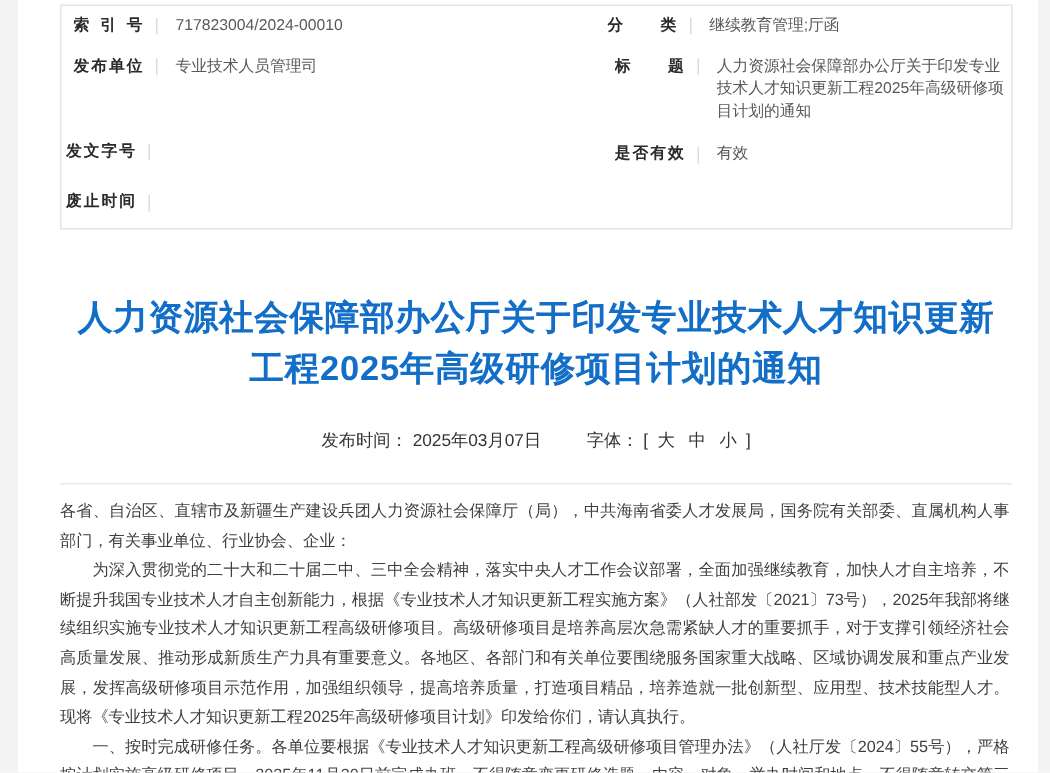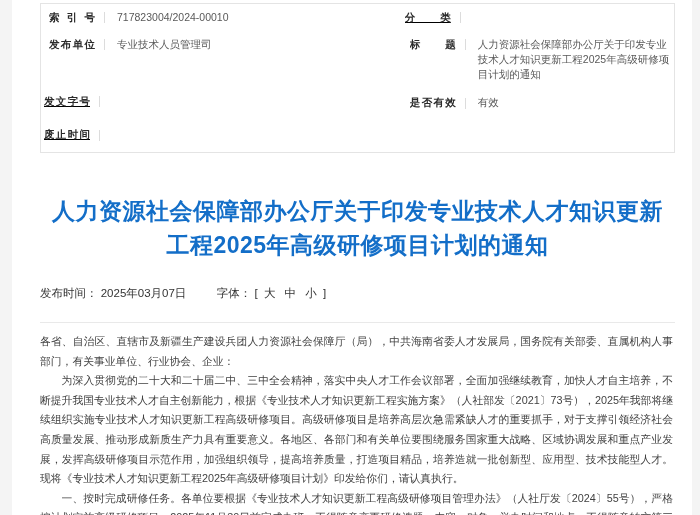--- a/index.html
+++ b/index.html
@@ -21,21 +21,21 @@
   .meta-table {
     width: 635px;
     border: 1px solid #e4e4e4;
     display: grid;
     grid-template-columns: 57% 43%;
     font-size: 10.5px;
     box-sizing: border-box;
     background: #fff;
   }
   .meta-cell { display: flex; align-items: flex-start; padding: 6px 4px 6px 8px; }
-  .meta-cell.right-col { padding-left: 3px; text-decoration: underline; }
+  .meta-cell.right-col { padding-left: 3px; }
   .meta-cell.last-row { padding-bottom: 10px; padding-top: 7px; align-items: center; }
   .m-label {
     width: 46px; flex: 0 0 46px;
     font-weight: bold; color: #2b2b2b;
     line-height: 15px;
     text-align: justify; text-align-last: justify;
     white-space: nowrap; overflow: hidden;
   }
   .m-sep {
     width: 1px; flex: 0 0 1px; height: 11px;
@@ -48,20 +48,21 @@
     margin: 41px auto 0 auto;
     width: 625px;
     text-align: center;
     font-size: 23px;
     line-height: 34px;
     font-weight: bold;
     letter-spacing: 0.5px;
   }
   .pub-line {
     margin-top: 24px;
+    text-align: center;
     font-size: 11.5px;
     color: #333333;
   }
   .pub-line .gap { display: inline-block; width: 24px; }
   .font-size-btn { color: #333333; margin: 0 3px; cursor: pointer; }
   .bracket { color: #333333; }
   .divider {
     margin-top: 21px;
     width: 635px;
     border-top: 1px solid #e9e9e9;
@@ -88,20 +89,21 @@
     <div class="meta-table">
 
       <div class="meta-cell">
         <span class="m-label">索引号</span>
         <span class="m-sep"></span>
         <span class="m-value">717823004/2024-00010</span>
       </div>
       <div class="meta-cell right-col">
         <span class="m-label">分类</span>
         <span class="m-sep"></span>
+        <span class="m-value">继续教育管理;厅函</span>
       </div>
 
       <div class="meta-cell">
         <span class="m-label">发布单位</span>
         <span class="m-sep"></span>
         <span class="m-value">专业技术人员管理司</span>
       </div>
 
       <div class="meta-cell">
         <span class="m-label">标题</span>

